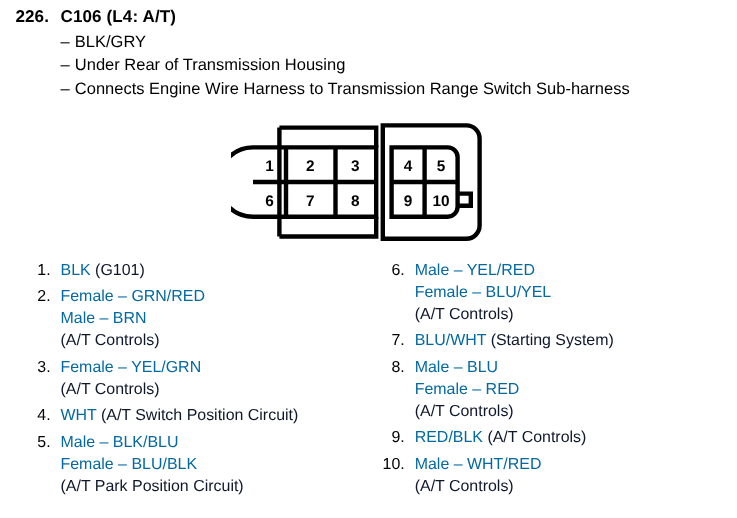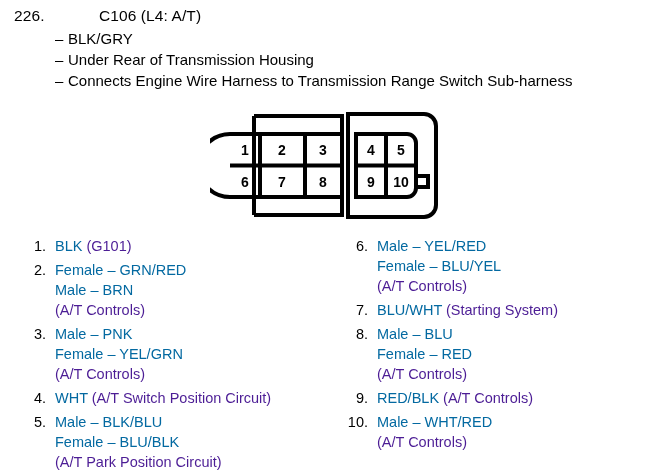--- a/index.html
+++ b/index.html
@@ -20,25 +20,24 @@
   
   .header {
     position: absolute;
     left: 14px;
     top: 6px;
     width: 650px;
   }
   .header-title-row {
     display: flex;
     align-items: flex-start;
-    font-weight: normal;
+    font-weight: bold;
     font-size: 15.5px;
     line-height: 20px;
     letter-spacing: 0.1px;
-    gap: 44px;
   }
   .header-num {
     width: 41px;
     flex: 0 0 41px;
   }
   .header-name {
     white-space: nowrap;
   }
   .header-lines {
     margin-top: 2px;
@@ -95,21 +94,21 @@
   }
   .pin-body {
     padding-left: 9px;
     font-size: 14.5px;
     line-height: 20px;
   }
   .pin-line {
     white-space: nowrap;
   }
   .circuit {
-    color: #4c1d95;
+    color: #0f172a;
   }
   .wire {
     color: #0369a1;
   }
 </style>
 </head>
 <body>
 
 <div class="header">
   <div class="header-title-row">
@@ -188,21 +187,20 @@
       <div class="pin-index">2.</div>
       <div class="pin-body">
         <div class="pin-line"><span class="wire">Female – GRN/RED</span></div>
         <div class="pin-line"><span class="wire">Male – BRN</span></div>
         <div class="pin-line"><span class="circuit">(A/T Controls)</span></div>
       </div>
     </div>
     <div class="pin-item">
       <div class="pin-index">3.</div>
       <div class="pin-body">
-        <div class="pin-line"><span class="wire">Male – PNK</span></div>
         <div class="pin-line"><span class="wire">Female – YEL/GRN</span></div>
         <div class="pin-line"><span class="circuit">(A/T Controls)</span></div>
       </div>
     </div>
     <div class="pin-item">
       <div class="pin-index">4.</div>
       <div class="pin-body">
         <div class="pin-line"><span class="wire">WHT </span><span class="circuit">(A/T Switch Position Circuit)</span></div>
       </div>
     </div>

